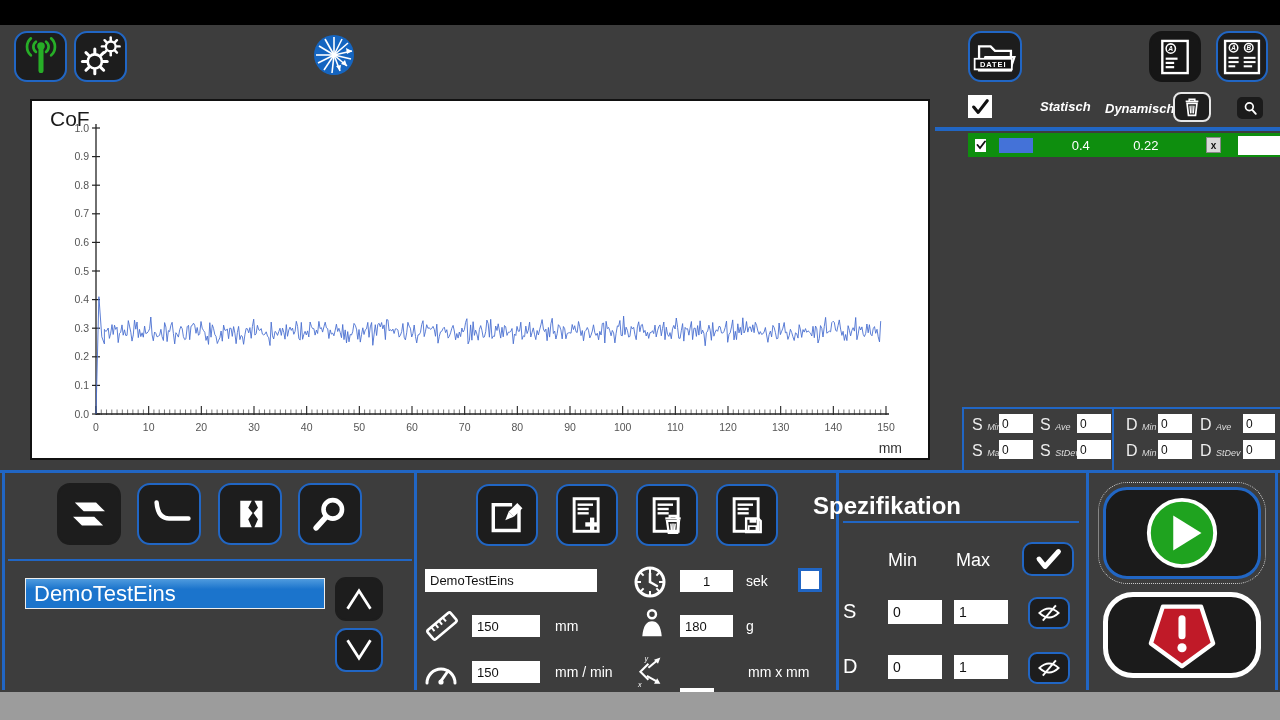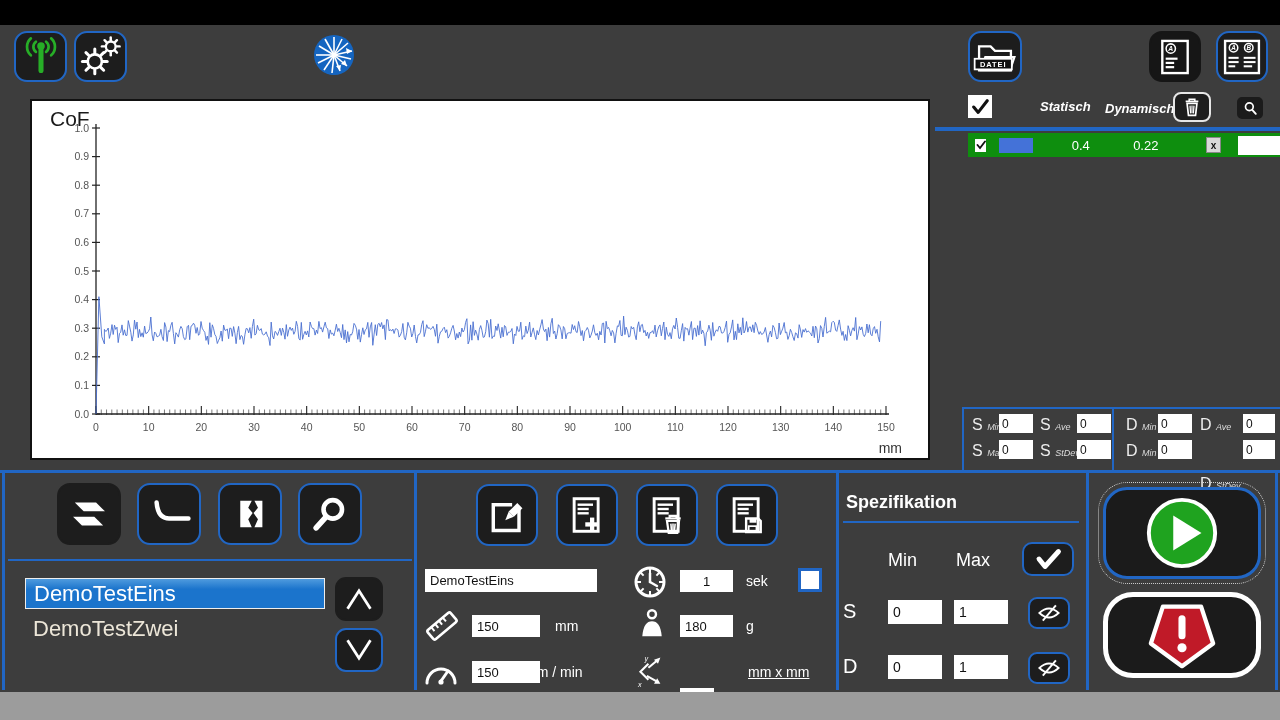--- a/index.html
+++ b/index.html
@@ -46,21 +46,21 @@
   input.field{position:absolute;border:none;background:#fff;color:#111;font-size:13px;
               padding:0 5px;box-sizing:border-box;font-family:"Liberation Sans",sans-serif;}
   .unit{position:absolute;color:#fff;font-size:14px;}
 
   
   .list-item{position:absolute;left:25px;width:300px;height:31px;color:#ece6d8;font-size:22px;
              display:flex;align-items:center;padding-left:8px;box-sizing:border-box;cursor:pointer;}
   .list-item.sel{background:linear-gradient(#4f9bde,#1b74cc 35%);border:1px solid #eee;color:#fff;}
 
   
-  .spec-title{position:absolute;left:846px;top:492px;color:#fff;font-weight:bold;font-size:18px;}
+  .spec-title{position:absolute;left:813px;top:492px;color:#fff;font-weight:bold;font-size:24px;}
   .spec-head{position:absolute;color:#fff;font-size:18px;}
   .spec-letter{position:absolute;color:#fff;font-size:20px;}
   .spec-input{position:absolute;border:none;background:#fff;color:#111;height:24px;width:54px;
               font-size:14px;padding:0 5px;box-sizing:border-box;font-family:"Liberation Sans",sans-serif;}
 
   .checkbox{position:absolute;background:#fff;display:flex;align-items:center;justify-content:center;
             box-sizing:border-box;cursor:pointer;}
 
   
   .play-btn{position:absolute;left:1103px;top:487px;width:158px;height:92px;background:#1b1b1b;
@@ -430,21 +430,21 @@
   <input class="stat-input" style="left: 999px; top: 440px; width: 34px;" value="0">
   <span class="abs stat-letter" style="left:1040px;top:442px;"><span>S</span> <span class="stat-sub">StDev</span></span>
   <input class="stat-input" style="left: 1077px; top: 440px; width: 34px;" value="0">
 
   <span class="abs stat-letter" style="left:1126px;top:416px;"><span>D</span> <span class="stat-sub">Min</span></span>
   <input class="stat-input" style="left: 1158px; top: 414px; width: 34px;" value="0">
   <span class="abs stat-letter" style="left:1200px;top:416px;"><span>D</span> <span class="stat-sub">Ave</span></span>
   <input class="stat-input" style="left: 1243px; top: 414px; width: 32px;" value="0">
   <span class="abs stat-letter" style="left:1126px;top:442px;"><span>D</span> <span class="stat-sub">Min</span></span>
   <input class="stat-input" style="left: 1158px; top: 440px; width: 34px;" value="0">
-  <span class="abs stat-letter" style="left:1200px;top:442px;margin-top:33px;"><span>D</span> <span class="stat-sub">StDev</span></span>
+  <span class="abs stat-letter" style="left:1200px;top:442px;"><span>D</span> <span class="stat-sub">StDev</span></span>
   <input class="stat-input" style="left: 1243px; top: 440px; width: 32px;" value="0">
 
   <div class="divider" style="left:0px;top:470px;width:1280px;height:3px;"></div>
   <div class="divider" style="left:2px;top:473px;width:3px;height:217px;"></div>
   <div class="divider" style="left:414px;top:473px;width:3px;height:217px;"></div>
   <div class="divider" style="left:836px;top:473px;width:3px;height:217px;"></div>
   <div class="divider" style="left:1086px;top:473px;width:3px;height:217px;"></div>
   <div class="divider" style="left:1275px;top:473px;width:3px;height:217px;"></div>
 
   <div class="ibtn" style="left:57px;top:483px;width:64px;height:62px;">
@@ -468,23 +468,20 @@
     <svg width="48" height="48" viewBox="0 0 52 52">
       <circle cx="29" cy="21" r="10" fill="none" stroke="#fff" stroke-width="5"></circle>
       <line x1="21" y1="30" x2="11" y2="41" stroke="#fff" stroke-width="6" stroke-linecap="round"></line>
     </svg>
   </div>
 
   <div class="divider" style="left:8px;top:559px;width:404px;height:2px;"></div>
 
   <div class="list-item sel" style="top:578px;">
     <span>DemoTestEins</span>
-  </div>
-  <div class="list-item" style="top:613px;">
-    <span>DemoTestZwei</span>
   </div>
   <div class="ibtn" style="left:335px;top:577px;width:48px;height:44px;border-radius:11px;">
     <svg width="36" height="30" viewBox="0 0 44 36">
       <polyline points="8,30 22,8 36,30" fill="none" stroke="#fff" stroke-width="3.4"></polyline>
     </svg>
   </div>
   <div class="ibtn blue" style="left:335px;top:628px;width:48px;height:44px;border-radius:11px;">
     <svg width="36" height="30" viewBox="0 0 44 36">
       <polyline points="8,6 22,28 36,6" fill="none" stroke="#fff" stroke-width="3.4"></polyline>
     </svg>
@@ -578,32 +575,32 @@
   </svg>
   <input class="field" style="left: 680px; top: 615px; width: 53px; height: 22px;" value="180">
   <span class="unit" style="left:746px;top:618px;">g</span>
 
   <svg class="abs" style="left:423px;top:657px;" width="36" height="30" viewBox="0 0 36 30">
     <path d="M4,26 A14,14 0 1 1 32,26" fill="none" stroke="#fff" stroke-width="3" stroke-linecap="round"></path>
     <line x1="18" y1="24" x2="25" y2="14" stroke="#fff" stroke-width="3" stroke-linecap="round"></line>
     <circle cx="18" cy="25" r="2.6" fill="#fff"></circle>
   </svg>
   <input class="field" style="left: 472px; top: 661px; width: 68px; height: 22px;" value="150">
-  <span class="unit" style="left:525px;top:664px;">mm / min</span>
+  <span class="unit" style="left:555px;top:664px;">mm / min</span>
   <svg class="abs" style="left:634px;top:653px;" width="32" height="36" viewBox="0 0 40 44">
     <text x="13" y="10" font-size="9" font-style="italic" fill="#fff">y</text>
     <text x="5" y="42" font-size="9" font-style="italic" fill="#fff">x</text>
     <line x1="18" y1="18" x2="30" y2="8" stroke="#fff" stroke-width="2.6"></line>
     <polygon points="33,5 25,8 30,13" fill="#fff"></polygon>
     <line x1="16" y1="28" x2="30" y2="36" stroke="#fff" stroke-width="2.6"></line>
     <polygon points="33,38 25,38 29,31" fill="#fff"></polygon>
     <path d="M18,13 L8,23 L18,33" fill="none" stroke="#fff" stroke-width="2.6"></path>
   </svg>
   <input class="field" style="left: 680px; top: 688px; width: 34px; height: 22px; font-weight: bold;" value="60x60">
-  <span class="unit" style="left:748px;top:664px;text-decoration:underline;">mm x mm</span>
+  <span class="unit" style="left:748px;top:664px;">mm x mm</span>
 
   <div class="spec-title">Spezifikation</div>
   <div class="divider" style="left:843px;top:521px;width:236px;height:2px;"></div>
   <span class="spec-head" style="left:888px;top:550px;">Min</span>
   <span class="spec-head" style="left:956px;top:550px;">Max</span>
   <div class="ibtn blue" style="left:1022px;top:542px;width:52px;height:34px;border-radius:10px;">
     <svg width="30" height="24" viewBox="0 0 40 32">
       <path d="M8,16 L16,26 L34,6" fill="none" stroke="#fff" stroke-width="6.5" stroke-linecap="round" stroke-linejoin="round"></path>
     </svg>
   </div>

